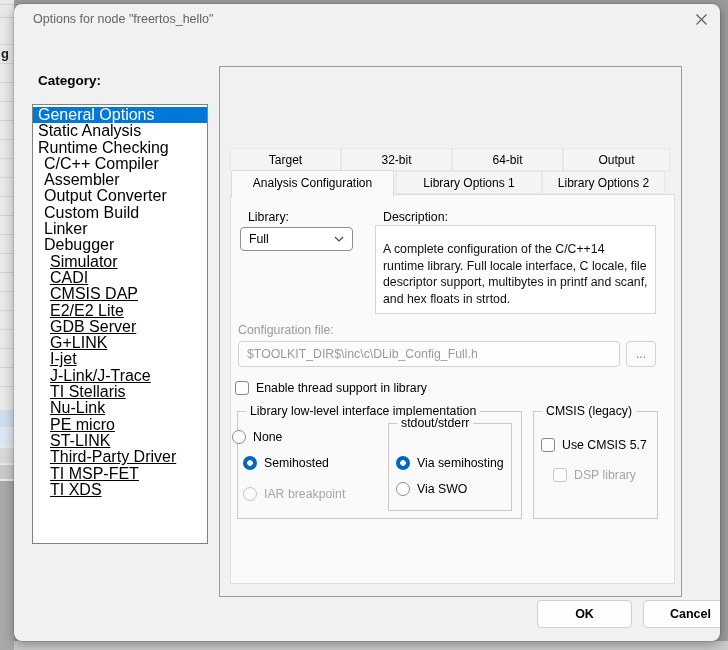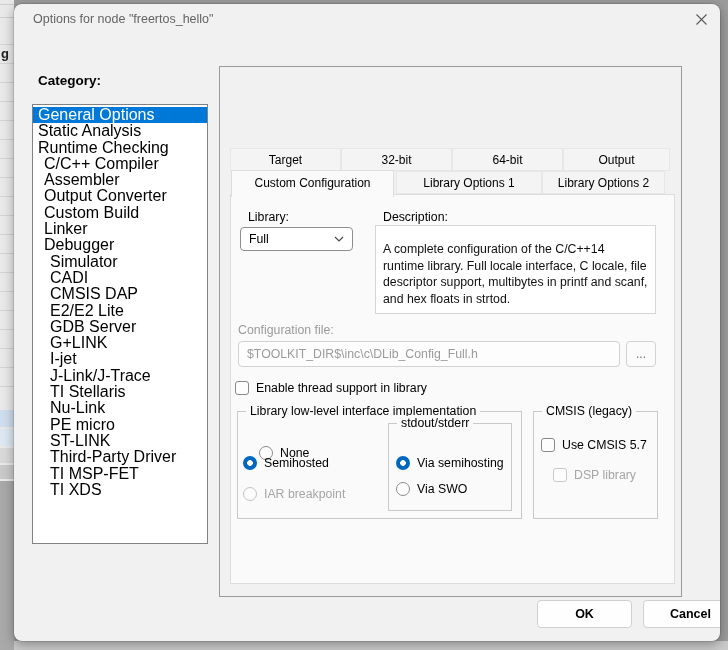--- a/index.html
+++ b/index.html
@@ -40,21 +40,21 @@
   .close-btn { left:672px; top:3px; width:30px; height:24px; display:flex; align-items:center; justify-content:center; }
 
   .category-label { left:24px; top:69px; font-size:13.5px; font-weight:bold; color:#000; }
   .listbox {
     left:18px; top:100px; width:176px; height:440px;
     background:#fff; border:1px solid #828282;
     display:flex; flex-direction:column; padding-top:2px;
   }
   .cat-item { height:16.3px; line-height:16.3px; font-size:16px; color:#000; padding-left:5px; white-space:nowrap; }
   .cat-item.i1 { padding-left:11px; }
-  .cat-item.i2 { padding-left:17px; }
+  .cat-item.i2 { padding-left:17px;text-decoration:underline; }
   .cat-item.sel { background:#0078d7; color:#fff; }
 
   .panel { left:205px; top:62px; width:463px; height:531px; border:1px solid #9a9a9a; }
 
   
   .tab { height:23px; line-height:22px; text-align:center; font-size:12px; color:#000;
          background:#f4f4f4; border:1px solid #e7e7e7; z-index:2; }
   .tab.t0 { left:216px; top:144px; width:111px; }
   .tab.t1 { left:327px; top:144px; width:111px; }
   .tab.t2 { left:438px; top:144px; width:111px; }
@@ -97,21 +97,21 @@
   .radio.disabled { border-color:#c3c3c3; background:#fcfcfc; }
 
   .thread-row { left:221px; top:376px; }
 
   .groupbox { border:1px solid #c9c9c9; }
   .group-ll    { left:223px; top:407px; width:285px; height:108px; }
   .group-cmsis { left:519px; top:407px; width:125px; height:108px; }
   .group-std   { left:374px; top:419px; width:124px; height:88px; }
   .group-title { position:absolute; top:-8px; left:8px; background:#fafafa; padding:0 4px;
                  font-size:12.3px; color:#000; white-space:nowrap; }
-  .row-none    { left:245px; top:425px;margin-top:16px; }
+  .row-none    { left:218px; top:425px; }
   .row-semi    { left:229px; top:451px; }
   .row-iarbp   { left:229px; top:482px; }
   .row-viasemi { left:382px; top:451px; }
   .row-viaswo  { left:382px; top:477px; }
   .row-cmsis57 { left:527px; top:433px; }
   .row-dsp     { left:539px; top:463px; }
 
   .btn { height:28px; background:#fefefe; border:1px solid #d0d0d0; border-radius:4px;
          display:flex; align-items:center; justify-content:center;
          font-size:12.5px; font-weight:bold; color:#000; }
@@ -175,21 +175,21 @@
   </div>
 
   <div class="abs panel"></div>
 
   <div class="abs tab t0">Target</div>
   <div class="abs tab t1">32-bit</div>
   <div class="abs tab t2">64-bit</div>
   <div class="abs tab t3">Output</div>
   <div class="abs tab r0">Library Options 1</div>
   <div class="abs tab r1">Library Options 2</div>
-  <div class="abs tab active">Custom Configuration</div>
+  <div class="abs tab active">Analysis Configuration</div>
 
   <div class="abs content"></div>
 
   <div class="abs z lbl library-label">Library:</div>
   <div class="abs z dropdown">
     <span>Full</span>
     <svg width="10" height="6" viewBox="0 0 10 6">
       <path d="M1 1 L5 5 L9 1" stroke="#4a4a4a" stroke-width="1.2" fill="none"></path>
     </svg>
   </div>

